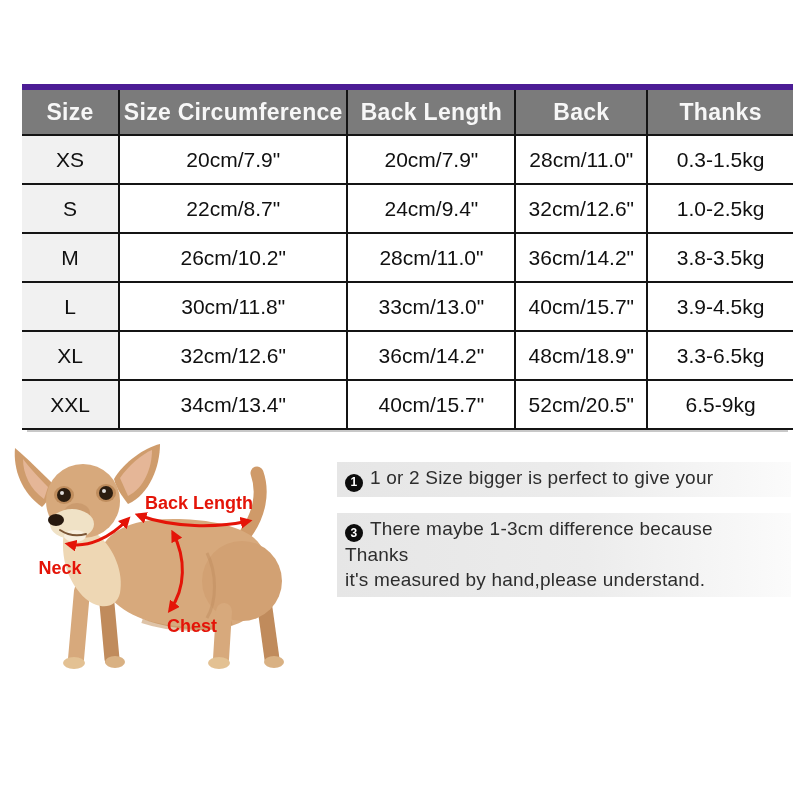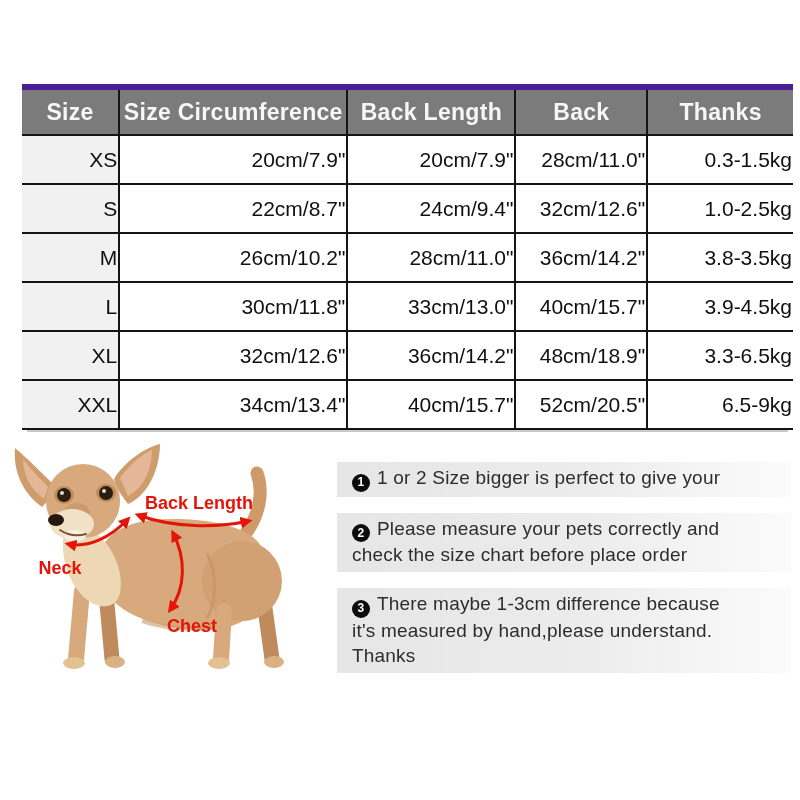--- a/index.html
+++ b/index.html
@@ -15,40 +15,40 @@
     font-family:Liberation Sans, sans-serif;
     border-top:6px solid #4c1d95;border-bottom:2px solid #141414;
     box-shadow:0 7px 0 -5px #c8c8c8;
   }
   .size-table th{
     background:#7b7b7b;color:#f7f7f7;font-weight:bold;font-size:23px;
     height:42px;border-bottom:2px solid #141414;text-align:center;
     letter-spacing:0.3px;
   }
   .size-table td{
-    background:#ffffff;color:#101010;font-size:21px;text-align:right;
+    background:#ffffff;color:#101010;font-size:21px;text-align:center;
     height:45px;border-bottom:2px solid #141414;
   }
   .size-table th:not(:last-child),
   .size-table td:not(:last-child){border-right:2px solid #141414;}
   .size-table td.size-col{background:#f1f1f1;}
 
   
   .diagram{position:absolute;left:2px;top:443px;width:335px;height:257px;}
   .diagram svg{display:block;}
   .anno-text{
     font-family:"Liberation Sans",sans-serif;font-weight:bold;
     fill:#e41408;font-size:18px;
   }
 
   
   .notes{position:absolute;left:337px;top:462px;width:454px;}
   .note{
     background:linear-gradient(90deg,#e6e6e6 0%,#ececec 55%,#fbfbfb 100%);
-    padding:3px 10px 5px 15px;margin-bottom:16px;
+    padding:3px 10px 5px 8px;margin-bottom:16px;
     font-size:19px;line-height:25px;color:#2d2d2d;letter-spacing:0.2px;
   }
   .bullet{
     display:inline-flex;width:18px;height:18px;border-radius:50%;
     background:#0c0c0c;color:#ffffff;font-size:12px;font-weight:bold;
     align-items:center;justify-content:center;vertical-align:-2px;
     margin-right:7px;flex:none;
   }
   .note-line{white-space:nowrap;}
 </style>
@@ -180,24 +180,18 @@
 </div>
 
 <div class="notes">
   <div class="note">
     <div class="note-line">
       <span class="bullet">1</span><span>1 or 2 Size bigger is perfect to give your</span>
     </div>
   </div>
   <div class="note">
     <div class="note-line">
-      <span class="bullet">2</span><span>Please measure your pets correctly and</span>
-    </div>
-    <div class="note-line">check the size chart before place order</div>
-  </div>
-  <div class="note">
-    <div class="note-line">
       <span class="bullet">3</span><span>There maybe 1-3cm difference because</span>
     </div>
+    <div class="note-line">Thanks</div>
     <div class="note-line">it's measured by hand,please understand.</div>
-    <div class="note-line">Thanks</div>
   </div>
 </div>
 
 </body></html>

